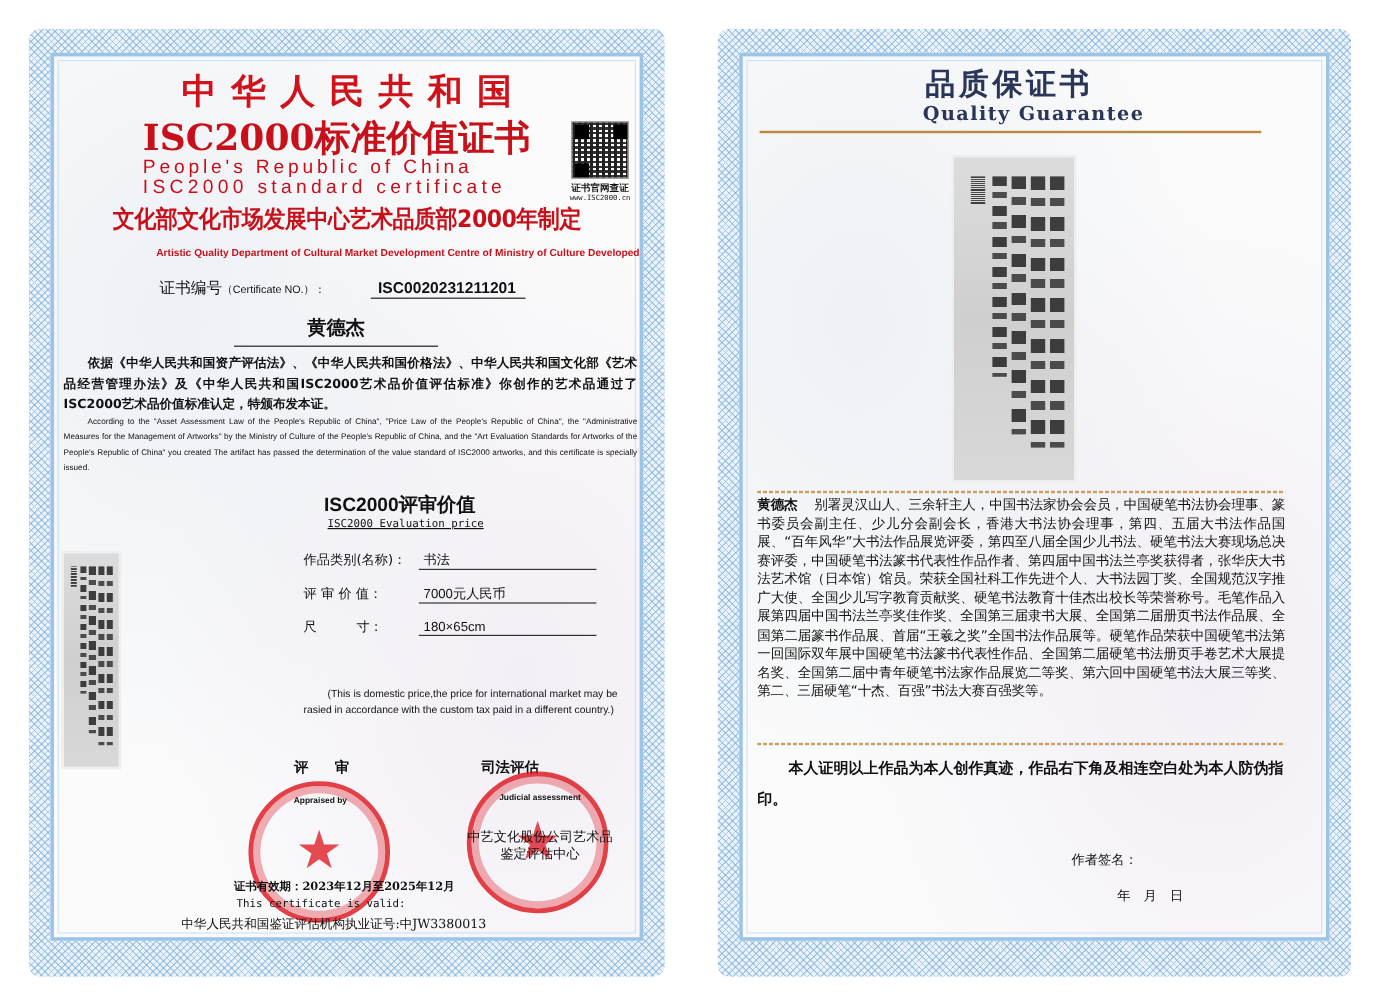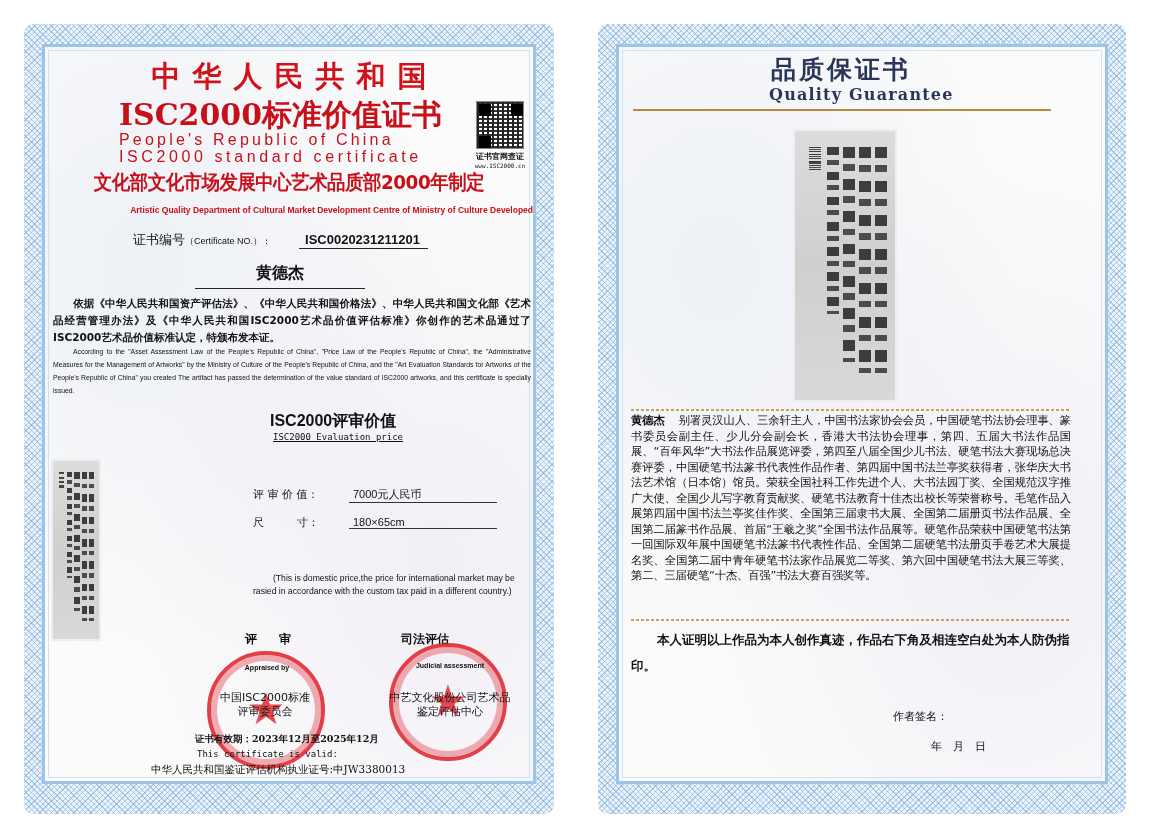--- a/index.html
+++ b/index.html
@@ -66,21 +66,21 @@
     position: absolute; left: 0; top: 122px; width: 100%; text-align: center;
     color: #c8101a; font-weight: bold; font-size: 20px; white-space: nowrap; letter-spacing: -0.5px;
     transform: scaleX(0.92);
   }
   .dept-en {
     position: absolute; left: 0; top: 158px; width: 100%; text-align: right;
     color: #c8101a; font-family: "Liberation Sans", sans-serif; font-weight: bold; font-size: 8.5px; white-space: nowrap;
   }
   .certno { position: absolute; left: 88px; top: 184px; font-size: 13px; white-space: nowrap; display: flex; align-items: baseline; }
   .certno .small { font-size: 9px; font-family: "Liberation Sans", sans-serif; }
-  .certno .val { margin-left: 28px; font-family: "Liberation Sans", sans-serif; font-weight: bold; font-size: 13px; border-bottom: 1px solid #222; padding: 0 8px 1px 6px; }
+  .certno .val { margin-left: 38px; font-family: "Liberation Sans", sans-serif; font-weight: bold; font-size: 13px; border-bottom: 1px solid #222; padding: 0 8px 1px 6px; }
   .name {
     position: absolute; left: 150px; top: 216px; width: 170px; text-align: center;
     font-weight: bold; font-size: 16px; border-bottom: 1px solid #222; padding-bottom: 4px;
   }
   .basis { position: absolute; left: 8px; top: 248px; width: 478px; font-size: 10.5px; line-height: 17px; font-weight: bold; text-align: justify; }
   .basis-en { position: absolute; left: 8px; top: 298px; width: 478px; font-size: 6.8px; line-height: 13px; font-family: "Liberation Sans", sans-serif; text-align: justify; }
   .indent { display: inline-block; width: 20px; }
 
   .eval-title { position: absolute; left: 225px; top: 364px; font-family: "Liberation Sans", sans-serif; font-size: 16px; font-weight: bold; white-space: nowrap; }
   .eval-sub { position: absolute; left: 228px; top: 385px; font-family: "DejaVu Sans Mono", monospace; font-size: 9px; white-space: nowrap; text-decoration: underline; }
@@ -178,42 +178,42 @@
     <div class="stroke-col" style="left:78%"></div>
     <div class="stroke-col" style="left:62%"></div>
     <div class="stroke-col" style="left:46%;height:78%"></div>
     <div class="stroke-col" style="left:30%;height:60%"></div>
     <div class="stroke-col" style="left:12%;height:10%"></div>
   </div>
 
   <div class="eval-title">ISC2000评审价值</div>
   <div class="eval-sub">ISC2000 Evaluation price</div>
 
+  <div class="field f1">
+    <span class="lbl">作品类别(名称)：</span>
+    <span class="fv">书法</span>
+  </div>
   <div class="field f2">
     <span class="lbl">评 审 价 值：</span>
     <span class="fv">7000元人民币</span>
   </div>
   <div class="field f3">
     <span class="lbl">尺　　　寸：</span>
     <span class="fv">180×65cm</span>
   </div>
 
   <div class="note-en"><span class="indent"></span><span>(This is domestic price,the price for international market may be rasied in accordance with the custom tax paid in a different country.)</span></div>
 
   <div class="sign-lbl sl1">评审</div>
   <div class="sign-lbl sl2">司法评估</div>
 
   <div class="stamp stamp-1"></div>
   <div class="stamp stamp-2"></div>
 
   <div class="stamp-text st-en st1">Appraised by</div>
-  <div class="stamp-text st1b">
-    <div>中国ISC2000标准</div>
-    <div>评审委员会</div>
-  </div>
   <div class="stamp-text st-en st2">Judicial assessment</div>
   <div class="stamp-text st2b">
     <div>中艺文化股份公司艺术品</div>
     <div>鉴定评估中心</div>
   </div>
 
   <div class="validity">证书有效期：2023年12月至2025年12月</div>
   <div class="validity-en">This certificate is valid:</div>
   <div class="license">中华人民共和国鉴证评估机构执业证号:中JW3380013</div>
 </div>

